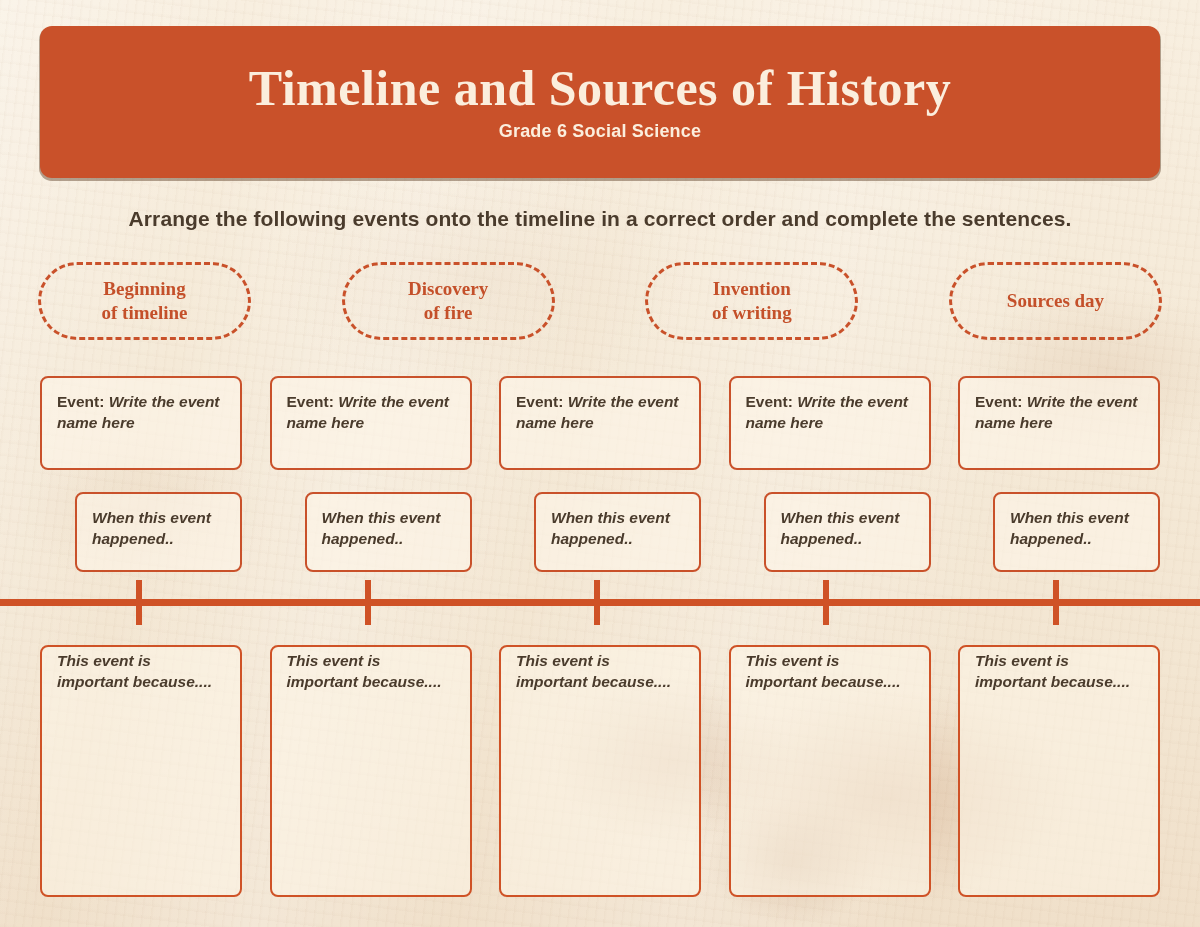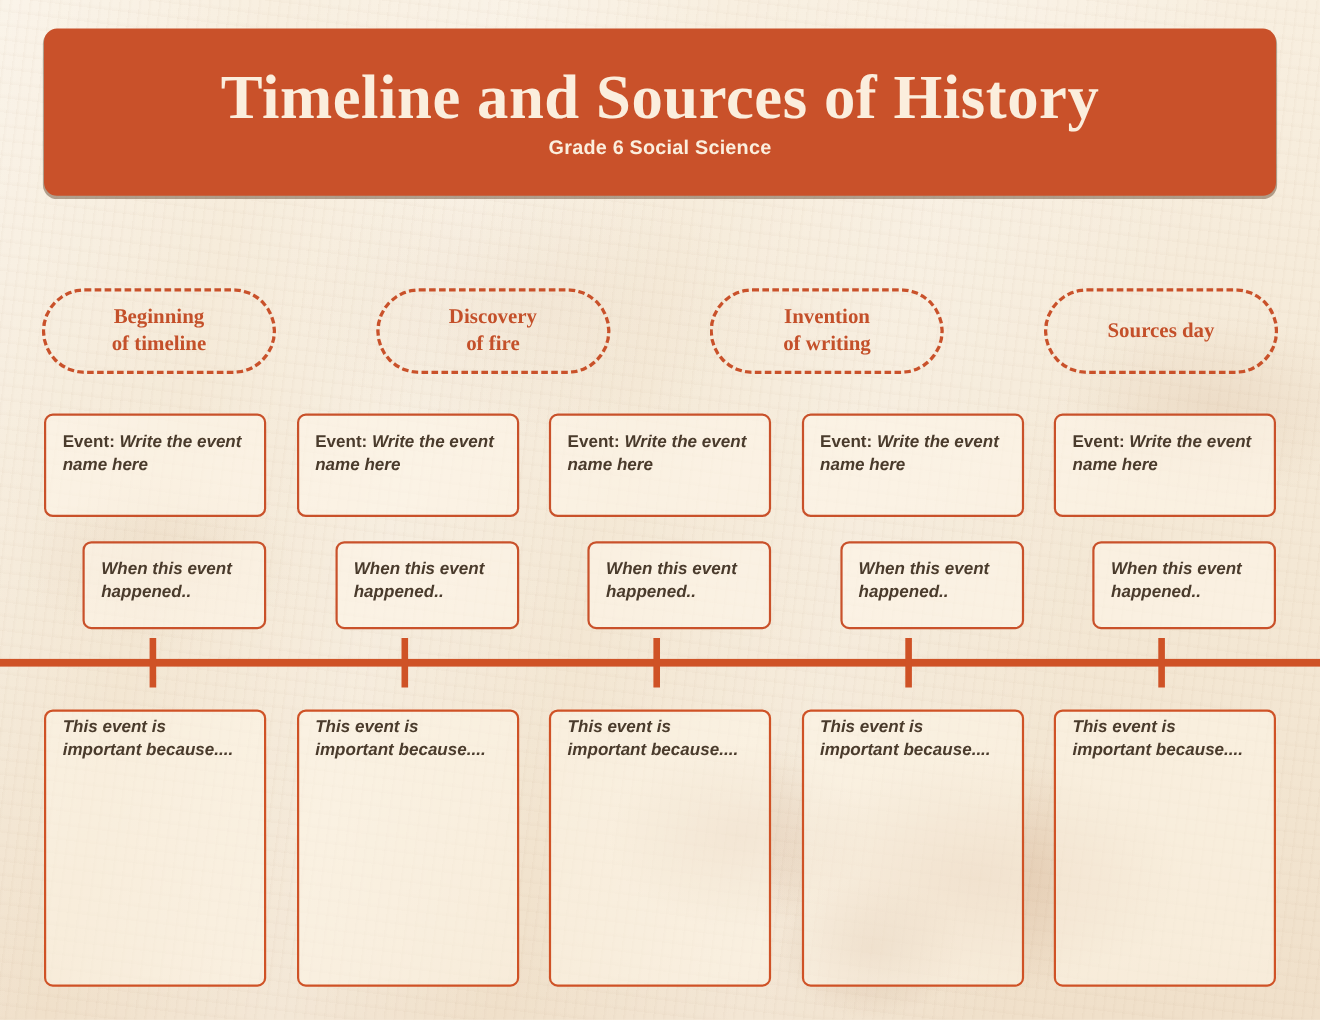--- a/index.html
+++ b/index.html
@@ -57,21 +57,21 @@
     border-radius: 12px;
     box-shadow: 0 2px 0 1px rgba(90,60,35,0.45);
     display: flex;
     flex-direction: column;
     align-items: center;
     justify-content: center;
   }
   .banner-title {
     font-family: "Liberation Serif", "DejaVu Serif", serif;
     font-weight: bold;
-    font-size: 57px;
+    font-size: 50px;
     line-height: 1.05;
     color: #fbeedd;
     letter-spacing: 0.5px;
     margin: 0 0 6px 0;
     text-align: center;
   }
   .banner-subtitle {
     font-size: 18px;
     font-weight: bold;
     color: #fbeedd;
@@ -206,20 +206,21 @@
 
 <div id="page"></div>
 
 <div id="content">
 
   <div class="banner">
     <div class="banner-title">Timeline and Sources of History</div>
     <div class="banner-subtitle">Grade 6 Social Science</div>
   </div>
 
+  <div class="instruction">Arrange the following events onto the timeline in a correct order and complete the sentences.</div>
 
   <div class="chips-row">
     <div class="chip">
       <div>
         <span>Beginning</span>
         <span>of timeline</span>
       </div>
     </div>
     <div class="chip">
       <div>

